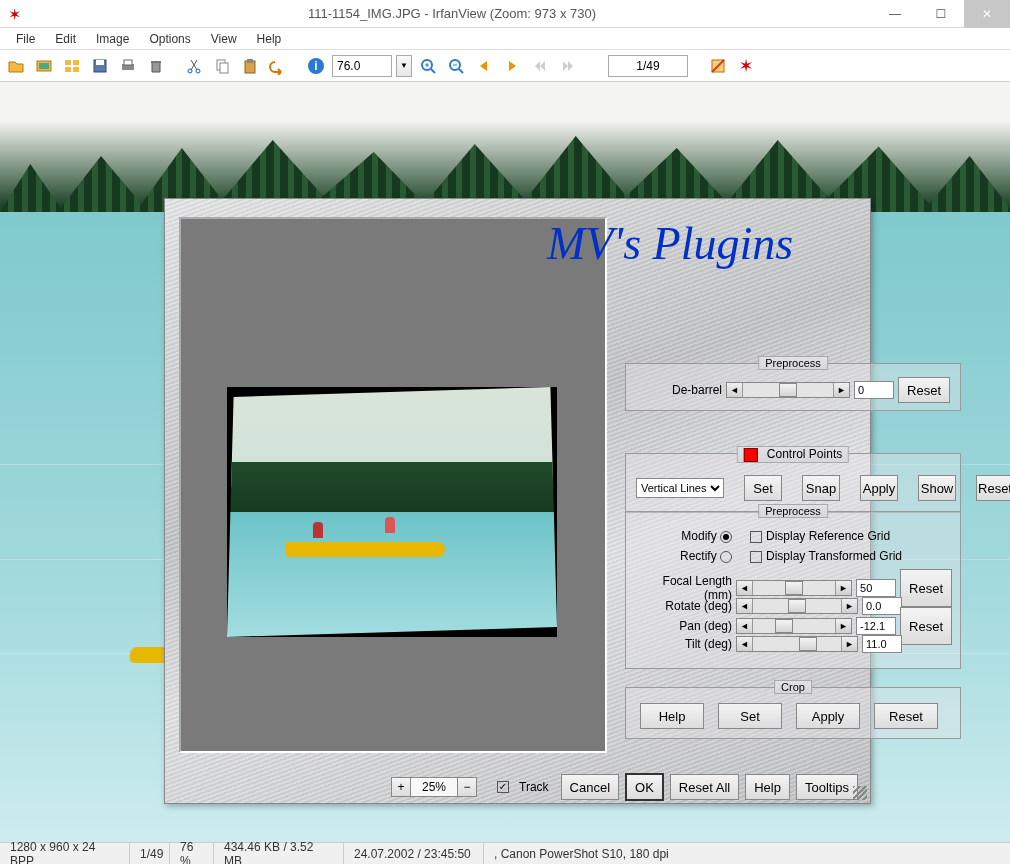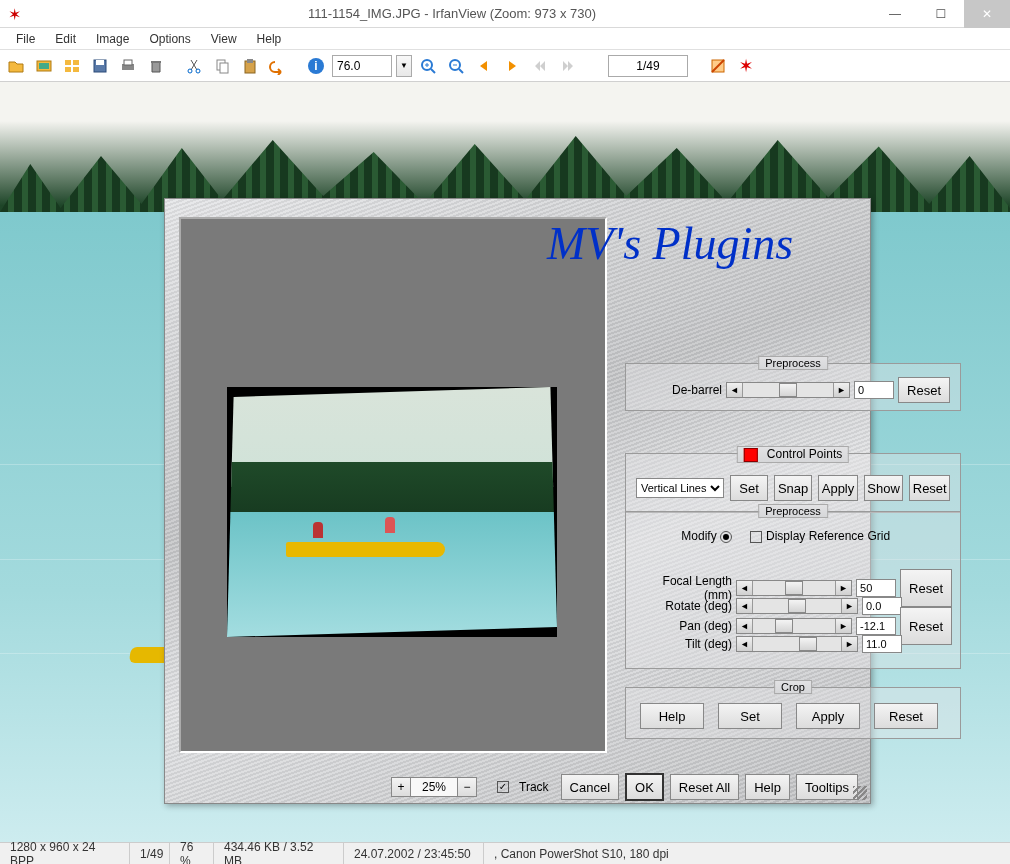--- a/index.html
+++ b/index.html
@@ -269,38 +269,42 @@
         <div class="valbox">0</div>
         <div class="btn3d">Reset</div>
       </div>
     </div>
 
     <div class="panel p-cp">
       <div class="legend">
         <span class="redbox"></span>
         <span>Control Points</span>
       </div>
-      <div class="row" style="position:absolute; left:10px; right:10px; top:24px; gap:6px;">
+      <div class="row" style="position:absolute; left:10px; right:10px; top:24px; gap:20px;">
         <select class="sel" style="width:98px">
           <option>Vertical Lines</option>
         </select>
         <div class="btn3d">Set</div>
         <div class="btn3d">Snap</div>
         <div class="btn3d">Apply</div>
         <div class="btn3d">Show</div>
         <div class="btn3d">Reset</div>
       </div>
     </div>
 
     <div class="panel p-persp">
       <div class="legend">Preprocess</div>
       <div style="position:absolute; left:20px; top:14px; right:10px;">
         <div class="row" style="gap:14px;">
           <div style="width:90px; text-align:right"><span>Modify</span> <span class="radio on"></span></div>
           <div><span class="check"></span><span>Display Reference Grid</span></div>
+        </div>
+        <div class="row" style="gap:14px;">
+          <div style="width:90px; text-align:right"><span>Rectify</span> <span class="radio"></span></div>
+          <div><span class="check"></span><span>Display Transformed Grid</span></div>
         </div>
       </div>
       <div style="position:absolute; left:6px; right:8px; top:66px;">
         <div class="row">
           <div class="lbl" style="width:100px">Focal Length (mm)</div>
           <div class="slider">
               <div class="arr">◄</div>
               <div class="track">
                 <div class="thumb" style="left:calc(50% - 9px)"></div>
               </div>

